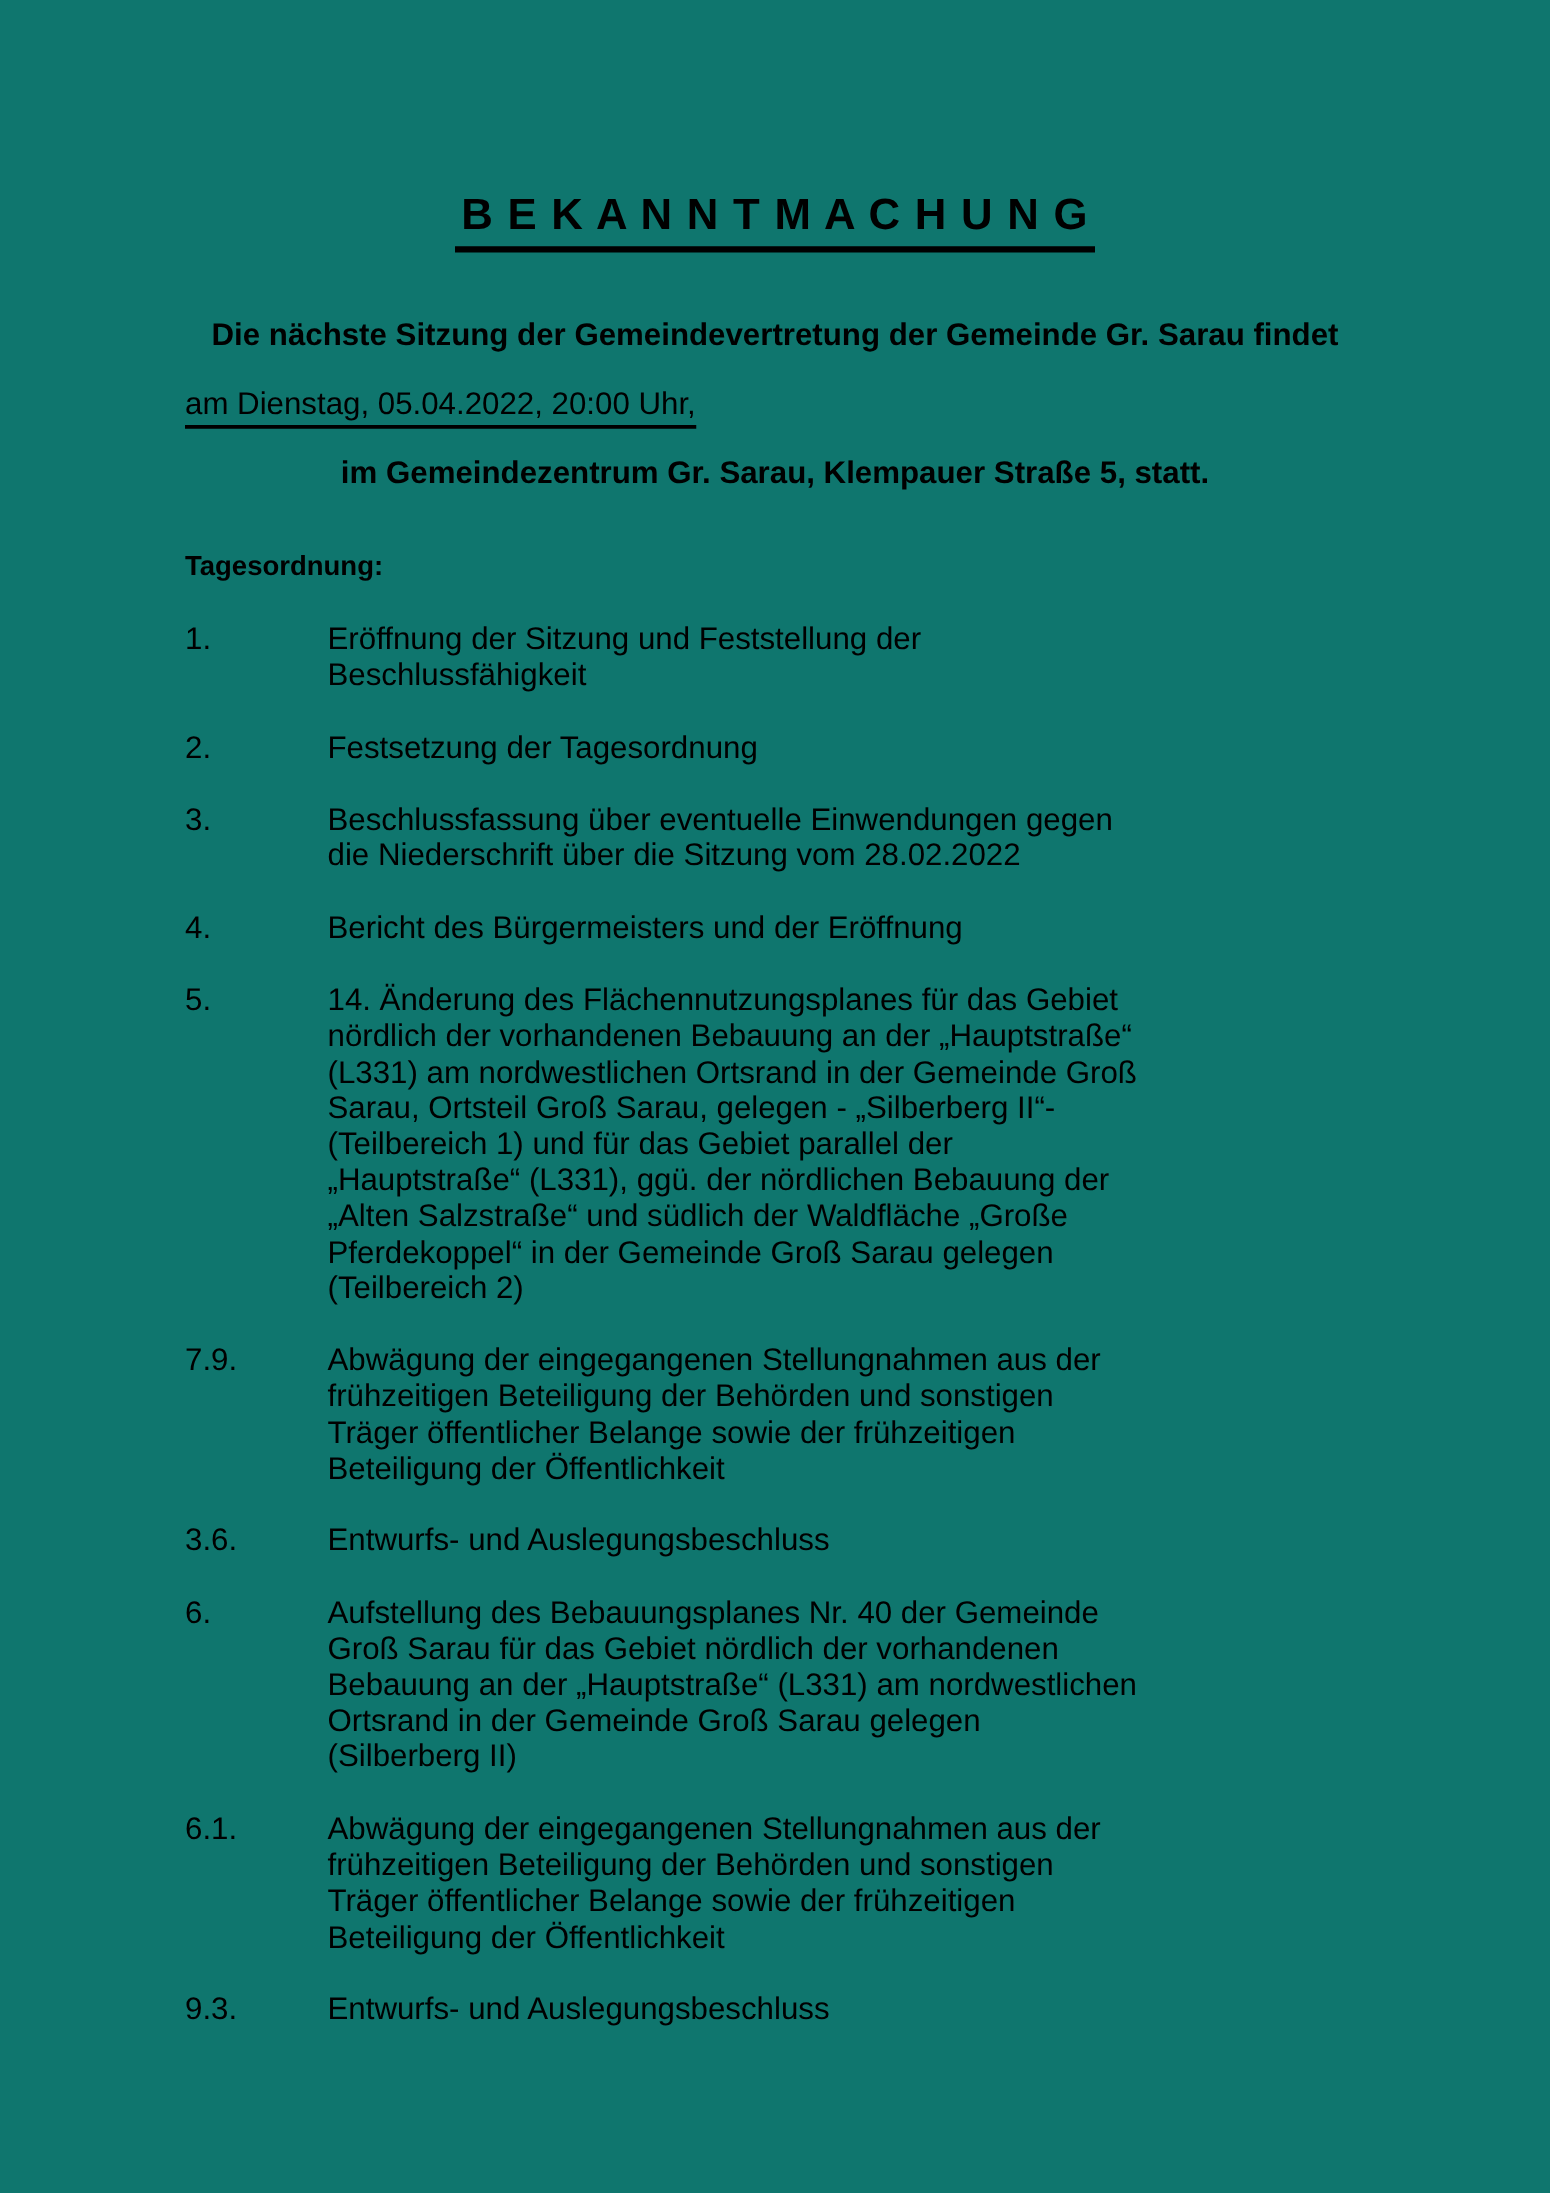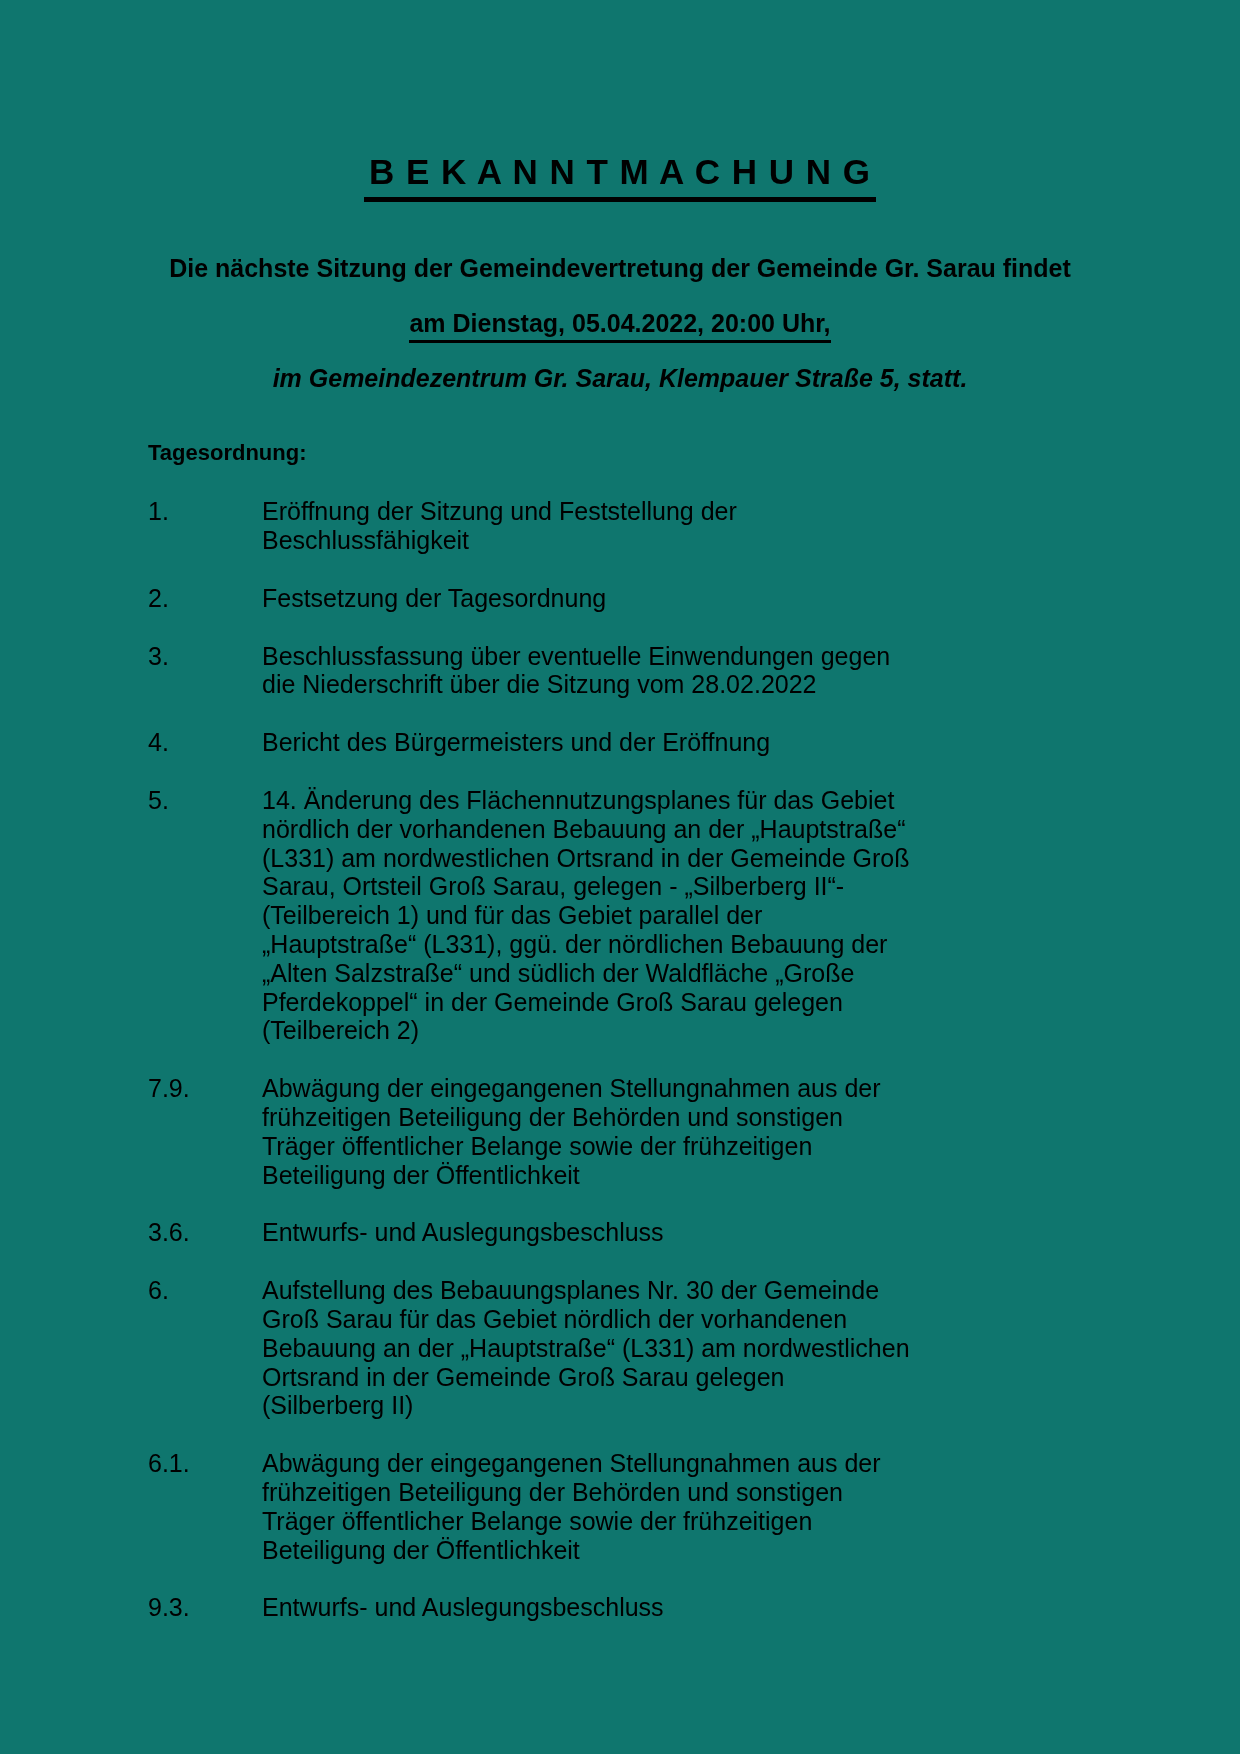--- a/index.html
+++ b/index.html
@@ -34,33 +34,32 @@
     padding: 0 5px 3px 5px;
     white-space: pre;
   }
   .intro {
     margin: 52px 0 0 0;
     text-align: center;
     font-weight: bold;
   }
   .datetime-wrap {
     margin: 26px 0 0 0;
-    text-align: center;
-    font-weight: bold;
+    text-align: left;
+    font-weight: normal;
   }
   .datetime {
     display: inline-block;
     border-bottom: 3px solid #000;
     padding-bottom: 2px;
   }
   .location {
     margin: 21px 0 0 0;
     text-align: center;
     font-weight: bold;
-    font-style: italic;
   }
   .agenda-heading {
     margin: 47px 0 0 0;
     font-size: 22px;
     font-weight: bold;
     text-align: left;
   }
   .agenda {
     margin-top: 1px;
   }
@@ -143,21 +142,21 @@
 Beteiligung der Öffentlichkeit</span>
     </div>
 
     <div class="agenda-row">
       <span class="agenda-num">3.6.</span>
       <span class="agenda-text">Entwurfs- und Auslegungsbeschluss</span>
     </div>
 
     <div class="agenda-row">
       <span class="agenda-num">6.</span>
-      <span class="agenda-text">Aufstellung des Bebauungsplanes Nr. 30 der Gemeinde
+      <span class="agenda-text">Aufstellung des Bebauungsplanes Nr. 40 der Gemeinde
 Groß Sarau für das Gebiet nördlich der vorhandenen
 Bebauung an der „Hauptstraße“ (L331) am nordwestlichen
 Ortsrand in der Gemeinde Groß Sarau gelegen
 (Silberberg II)</span>
     </div>
 
     <div class="agenda-row">
       <span class="agenda-num">6.1.</span>
       <span class="agenda-text">Abwägung der eingegangenen Stellungnahmen aus der
 frühzeitigen Beteiligung der Behörden und sonstigen

